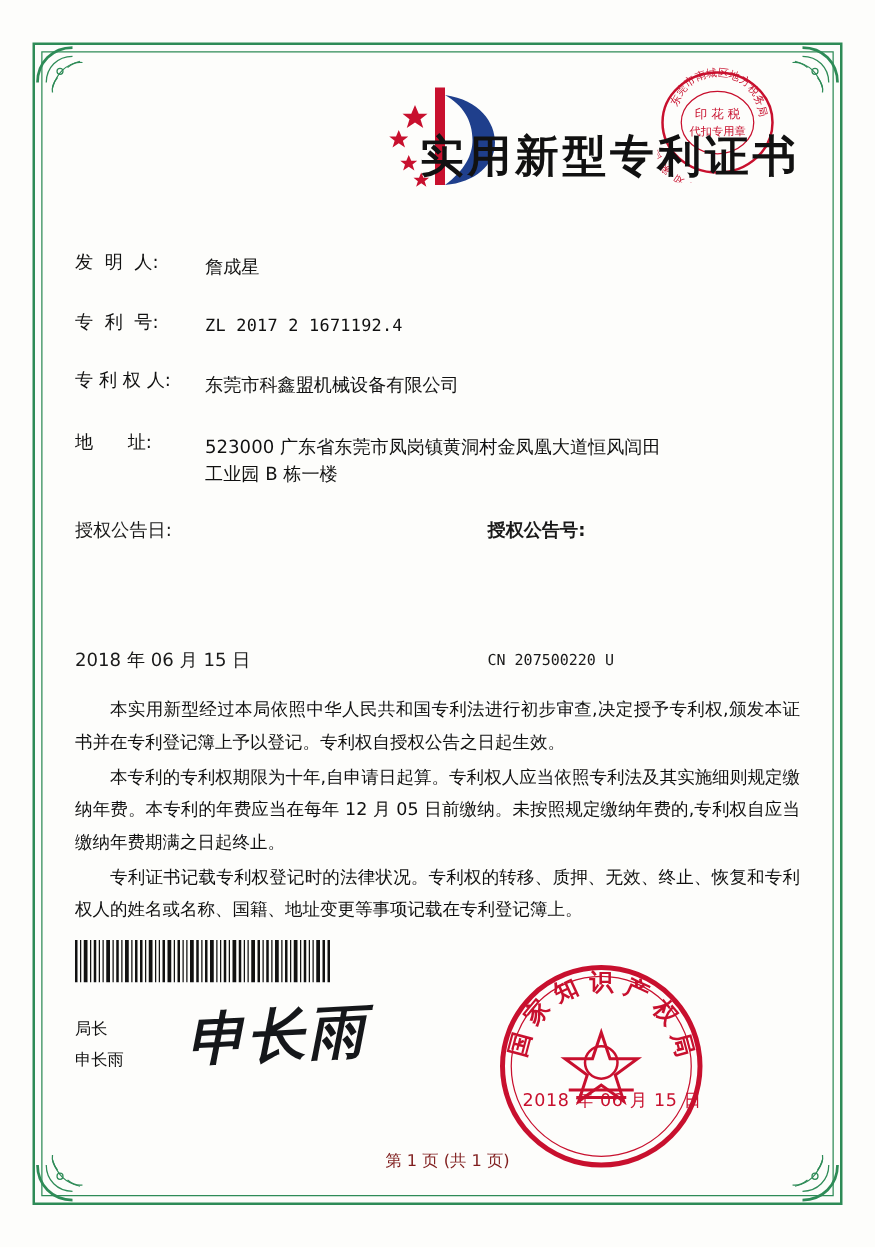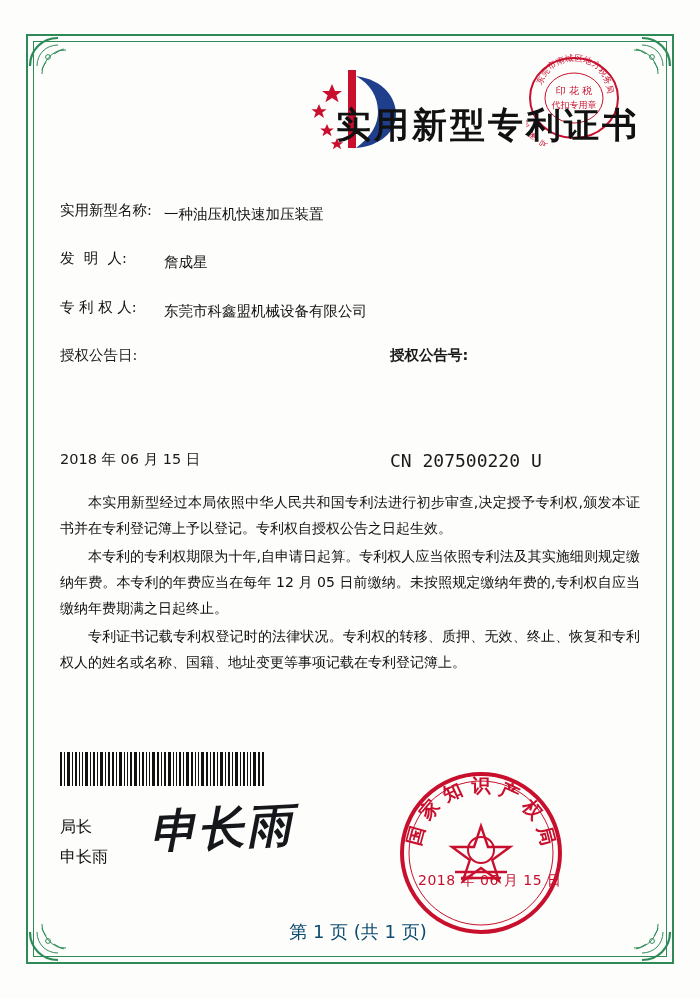--- a/index.html
+++ b/index.html
@@ -135,21 +135,21 @@
     display: flex;
     align-items: flex-start;
     flex-direction: column;
   }
   .two-col .col.left { width: 330px; flex: 0 0 330px; }
   .two-col .col .lbl { width: 104px; flex: 0 0 104px; white-space: pre; }
   .two-col .col.right .lbl { width: 104px; flex: 0 0 104px; font-weight: bold; }
   .two-col .col .val { }
   .two-col .col .val.mono {
     font-family: "DejaVu Sans Mono", "Liberation Mono", monospace;
-    font-size: 18px;
+    font-size: 12px;
   }
 
   .paragraphs {
     margin-top: 6px;
     font-size: 14px;
     line-height: 1.85;
     color: #111;
     text-align: justify;
   }
   .paragraphs p {
@@ -169,21 +169,21 @@
     width: 100%;
     height: 100%;
     display: block;
   }
 
   
   .sig-block {
     position: absolute;
     left: 60px;
     top: 812px;
-    font-size: 16px;
+    font-size: 13px;
     line-height: 1.9;
     color: #111;
   }
   .sig-script {
     position: absolute;
     left: 150px;
     top: 798px;
     font-family: "DejaVu Serif", "Liberation Serif", serif;
     font-size: 46px;
     font-style: italic;
@@ -209,22 +209,22 @@
     color: #c8102e;
     letter-spacing: 0.5px;
   }
 
   .footer {
     position: absolute;
     left: 16px;
     right: 0;
     top: 920px;
     text-align: center;
-    font-size: 18px;
-    color: #0c4a6e;
+    font-size: 13px;
+    color: #7f1d1d;
   }
 </style>
 </head>
 <body>
 
 <div class="certificate">
 
   <div class="border-outer"></div>
   <div class="border-inner"></div>
 
@@ -310,37 +310,42 @@
     </svg>
   </div>
 
   <div class="content">
 
 
     <div class="title">实用新型专利证书</div>
 
     <div class="fields">
 
-      <div class="field-row">
-        <div class="field-label">实用新型名称:</div>
-        <div class="field-value">一种油压机快速加压装置</div>
-      </div>
 
       <div class="field-row">
         <div class="field-label">发  明  人:</div>
         <div class="field-value">詹成星</div>
       </div>
 
+      <div class="field-row">
+        <div class="field-label">专  利  号:</div>
+        <div class="field-value mono">ZL 2017 2 1671192.4</div>
+      </div>
 
 
       <div class="field-row">
         <div class="field-label">专 利 权 人:</div>
         <div class="field-value">东莞市科鑫盟机械设备有限公司</div>
       </div>
 
+      <div class="field-row">
+        <div class="field-label">地      址:</div>
+        <div class="field-value" style="white-space: pre-line;">523000  广东省东莞市凤岗镇黄洞村金凤凰大道恒风闾田
+工业园 B 栋一楼</div>
+      </div>
 
       <div class="two-col">
         <div class="col left">
           <div class="lbl">授权公告日:</div>
           <div class="val">2018 年 06 月 15 日</div>
         </div>
         <div class="col right">
           <div class="lbl">授权公告号:</div>
           <div class="val mono">CN 207500220 U</div>
         </div>

